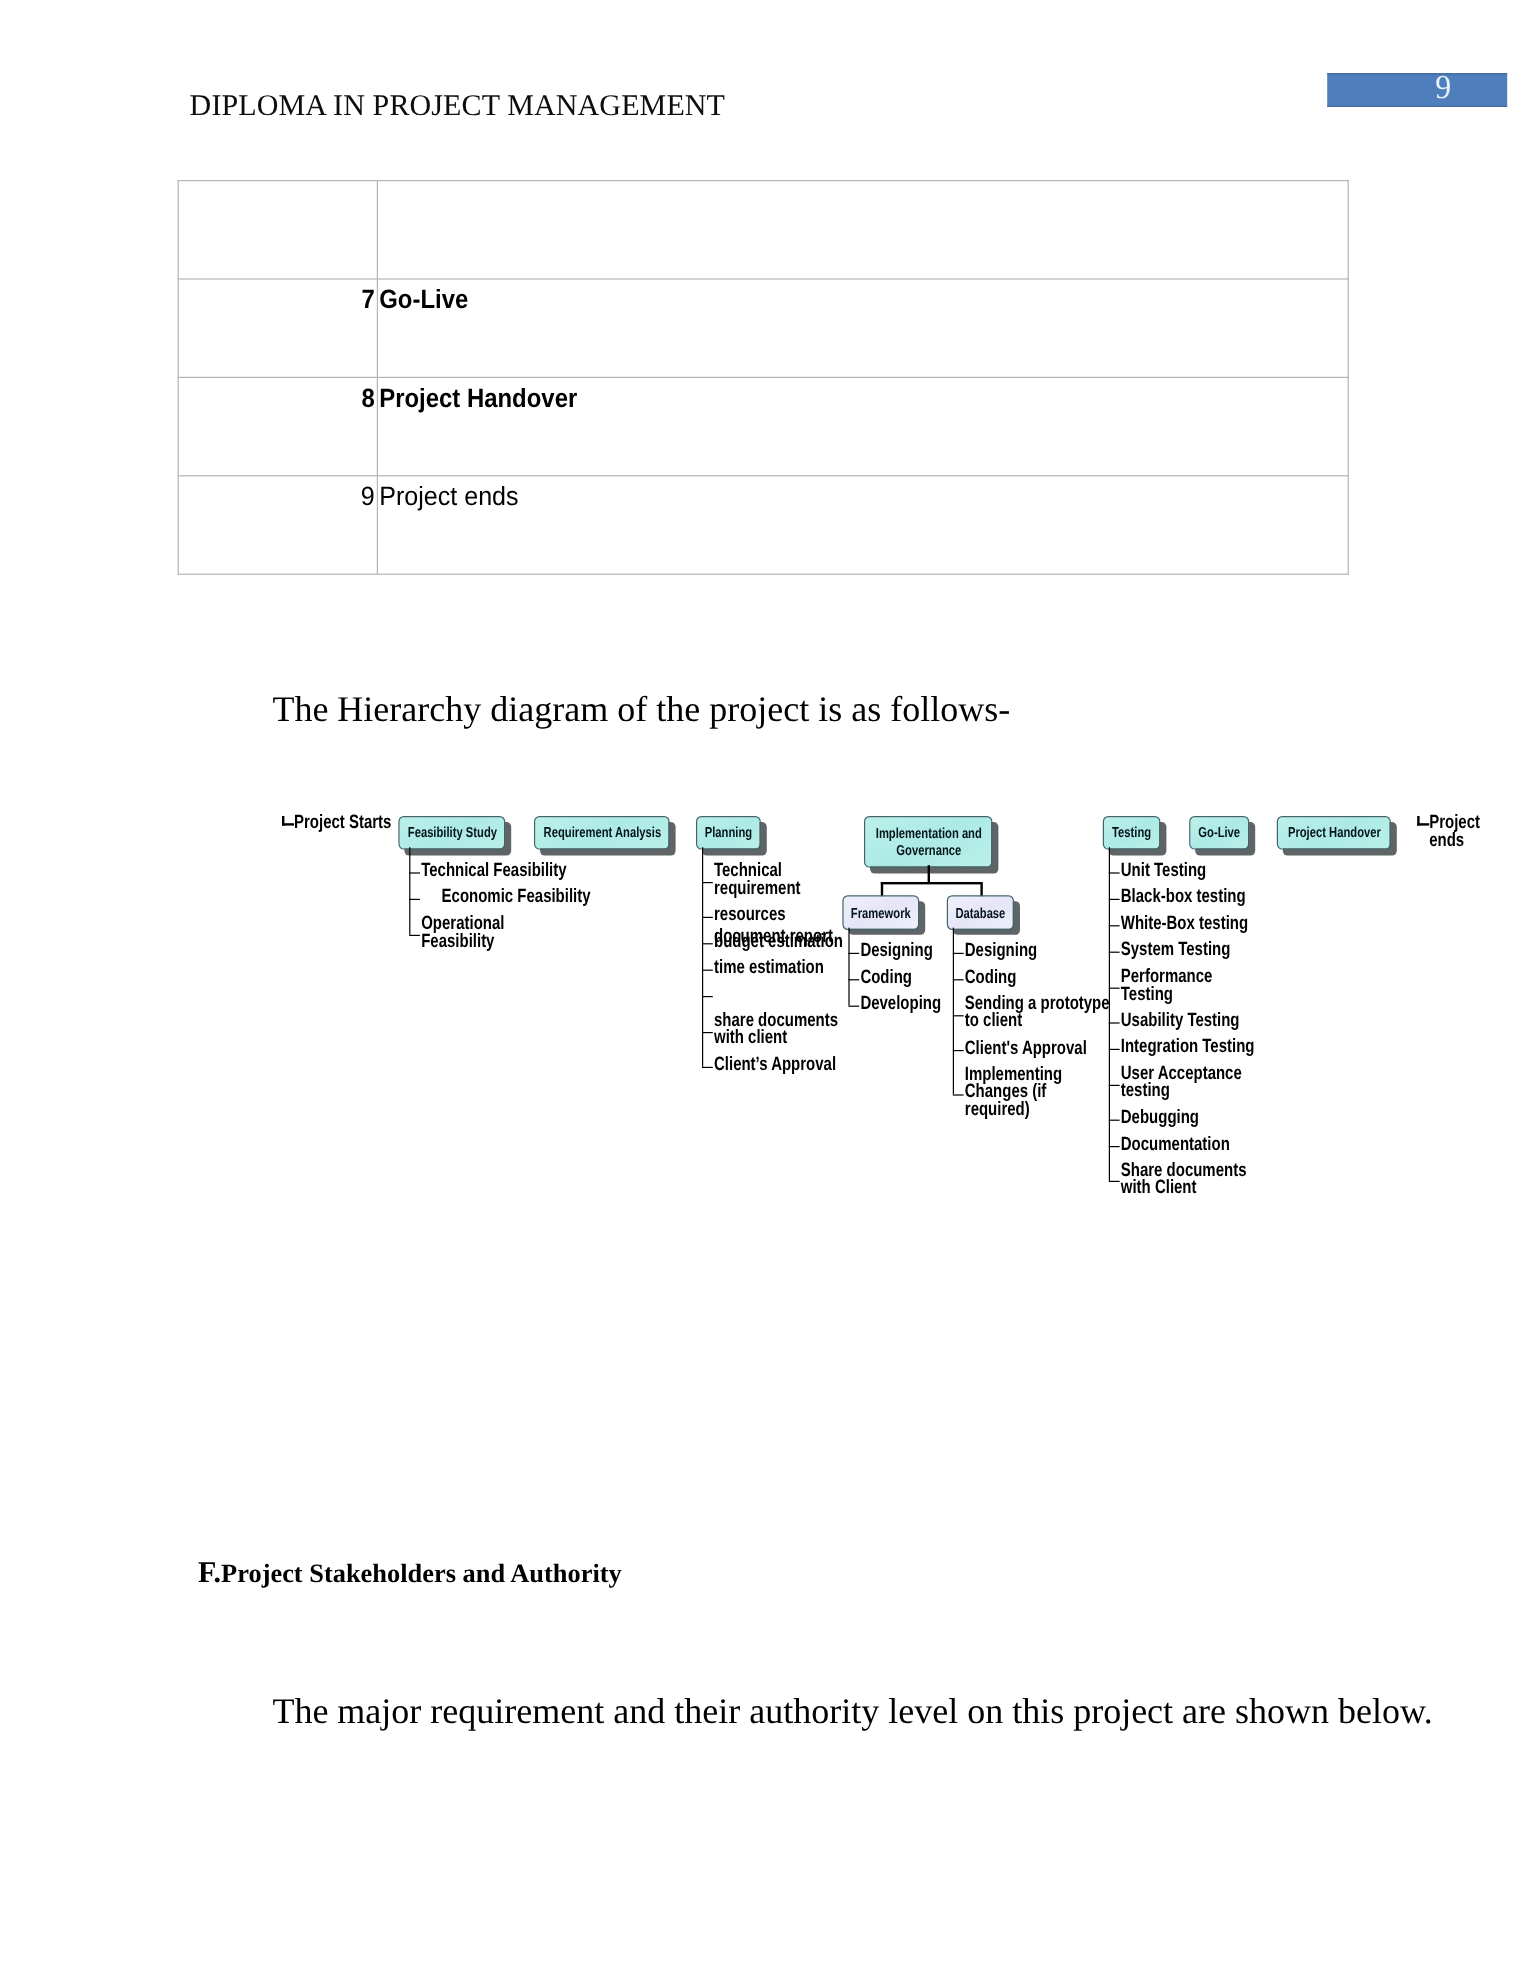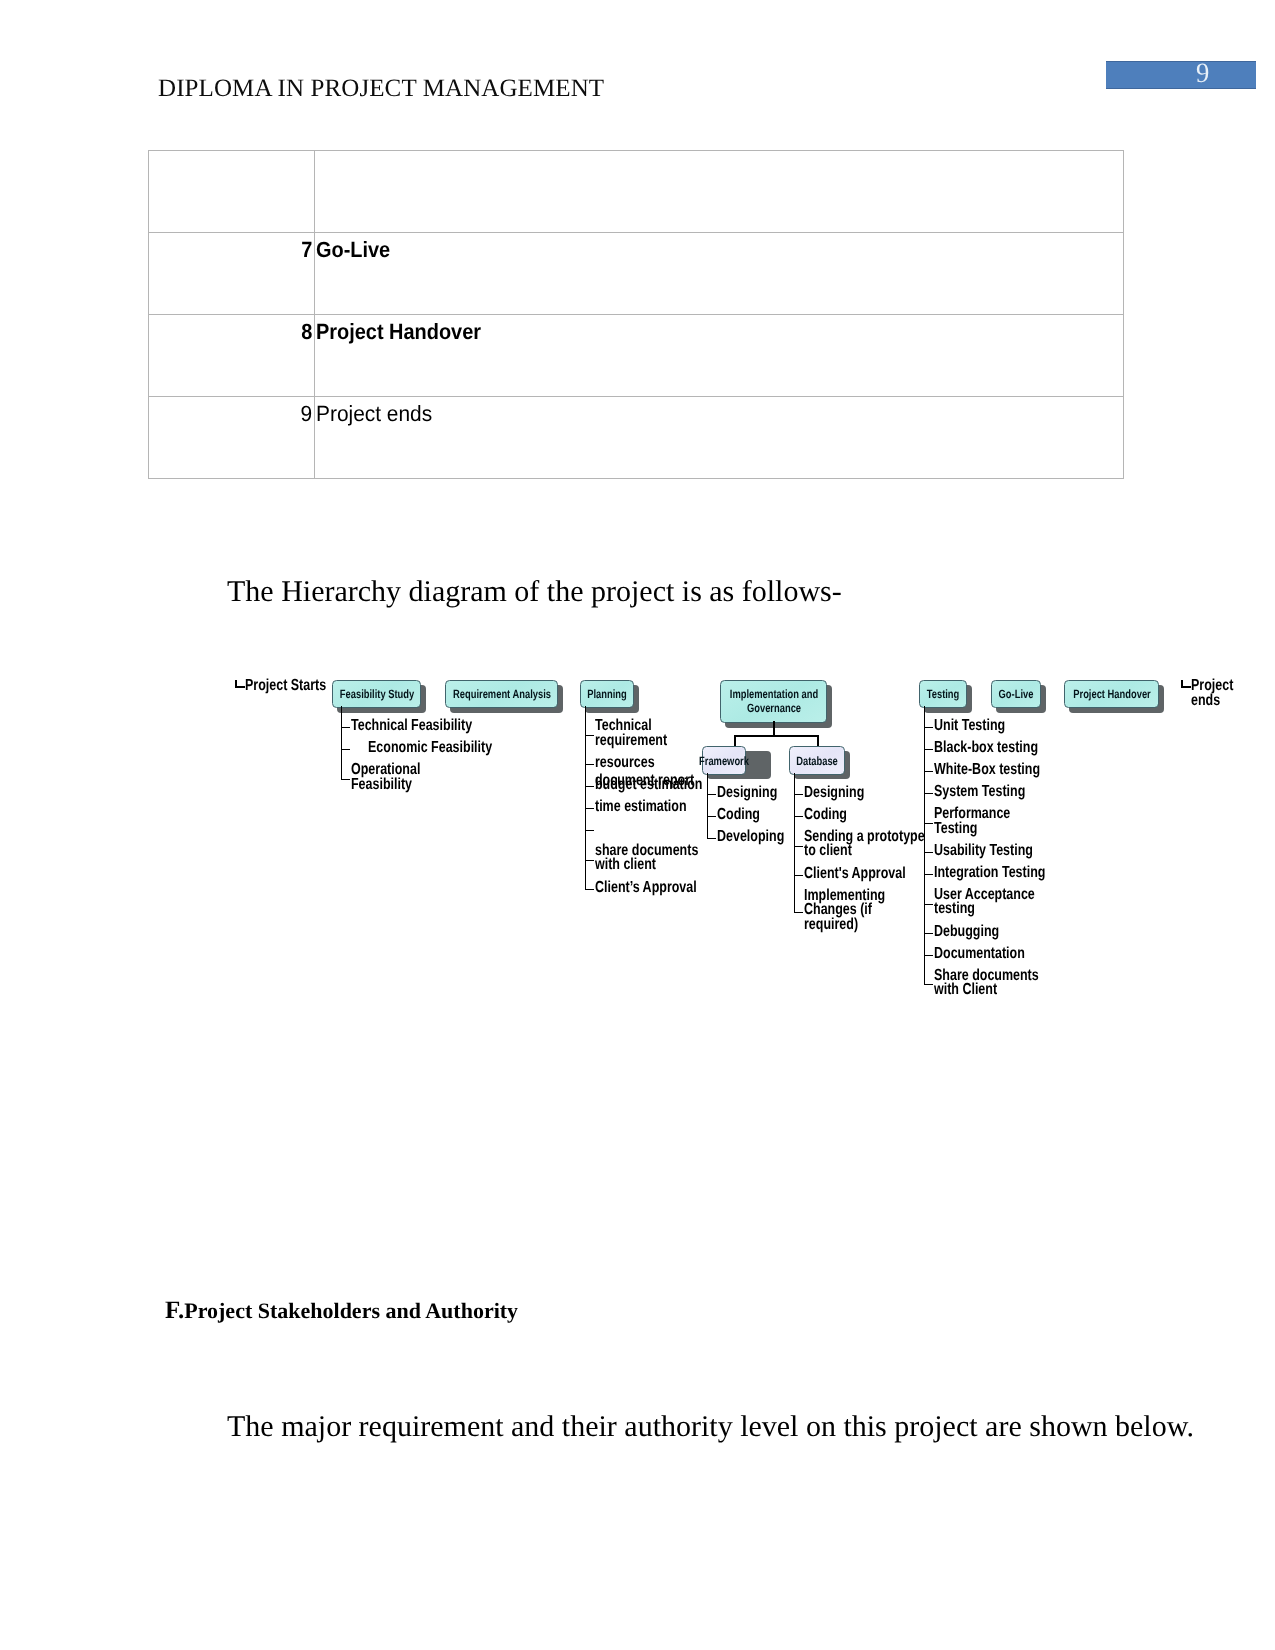--- a/index.html
+++ b/index.html
@@ -134,21 +134,21 @@
     <div class="dshadow" style="left: 724.5px; top: 684.5px; width: 107px; height: 43px;"></div>
     <div class="dbox teal" style="left: 720px; top: 680px; width: 107px; height: 43px;">
       <span class="lbl">Implementation and
 Governance</span>
     </div>
     <div class="vline thickv" style="left: 772.9px; top: 721px; height: 13.8px;"></div>
     <div class="hline thickh" style="left: 734.2px; top: 734.8px; width: 84.2px;"></div>
     <div class="vline thickv" style="left: 734.2px; top: 734.8px; height: 12.2px;"></div>
     <div class="vline thickv" style="left: 817px; top: 734.8px; height: 12.2px;"></div>
     <div class="dshadow" style="left: 706.5px; top: 750.8px; width: 64px; height: 28.6px;"></div>
-    <div class="dbox lav" style="left: 702px; top: 746.3px; width: 44px; height: 28.6px;">
+    <div class="dbox lav" style="left: 702px; top: 746.3px; width: 64px; height: 28.6px;">
       <span class="lbl">Framework</span>
     </div>
     <div class="leaf" style="left: 716.5px; top: 785.8px;"><span>Designing</span></div>
     <div class="hline" style="left: 706.5px; top: 794.3px; width: 9px;"></div>
     <div class="leaf" style="left: 716.5px; top: 807.8px;"><span>Coding</span></div>
     <div class="hline" style="left: 706.5px; top: 816.3px; width: 9px;"></div>
     <div class="leaf" style="left: 716.5px; top: 829.8px;"><span>Developing</span></div>
     <div class="hline" style="left: 706.5px; top: 838.3px; width: 9px;"></div>
     <div class="vline" style="left: 706.5px; top: 772.9px; height: 65.4px;"></div>
     <div class="dshadow" style="left: 793.5px; top: 750.8px; width: 56px; height: 28.6px;"></div>

